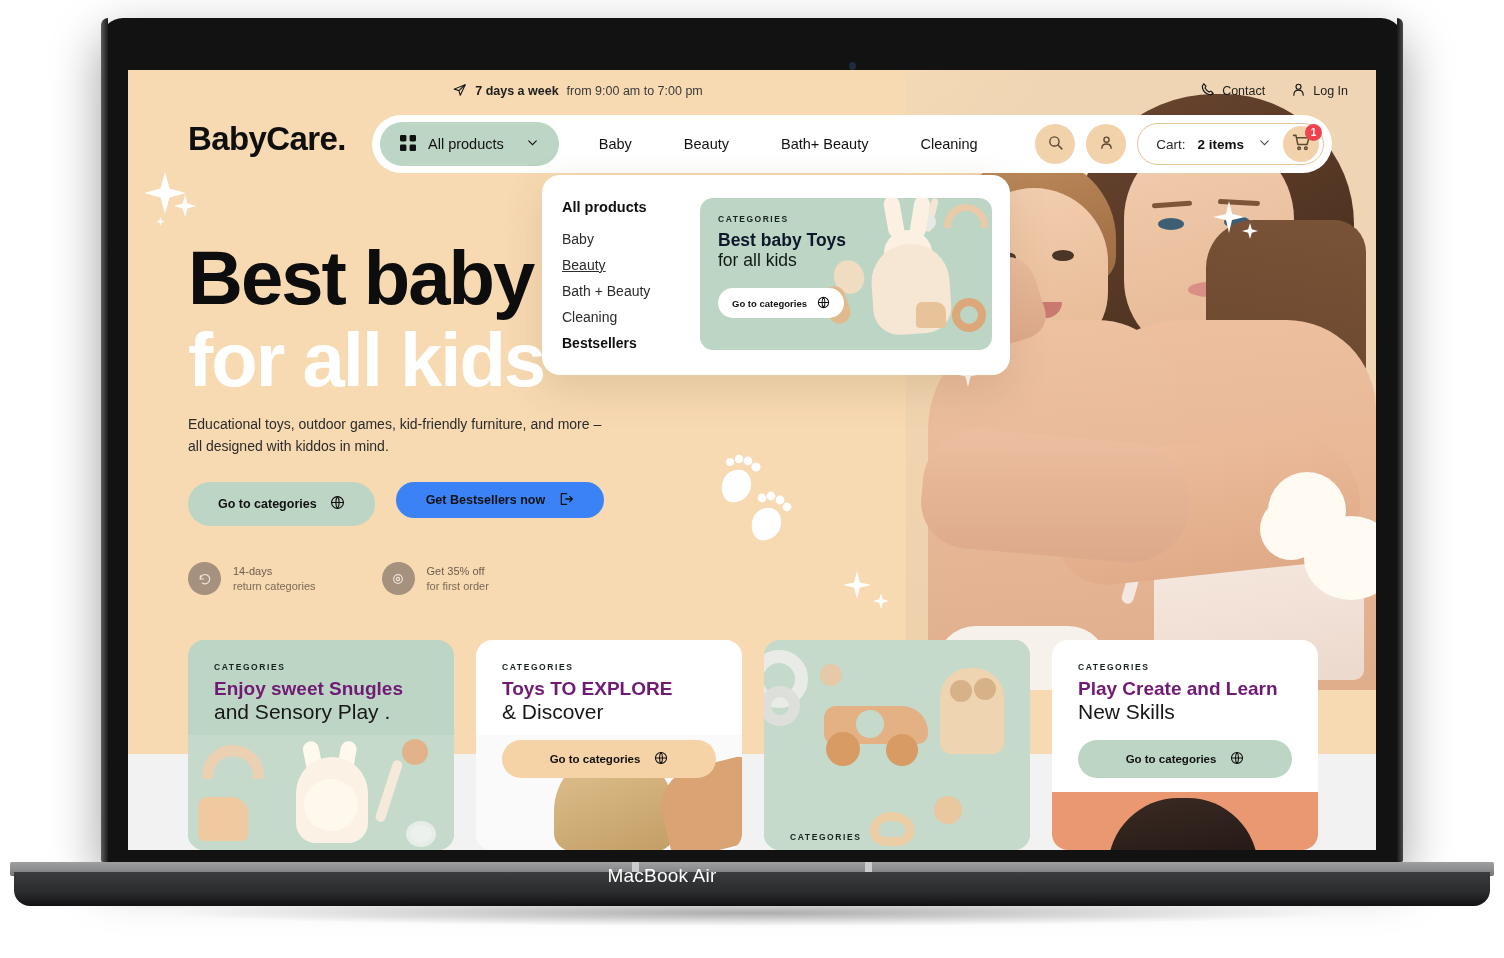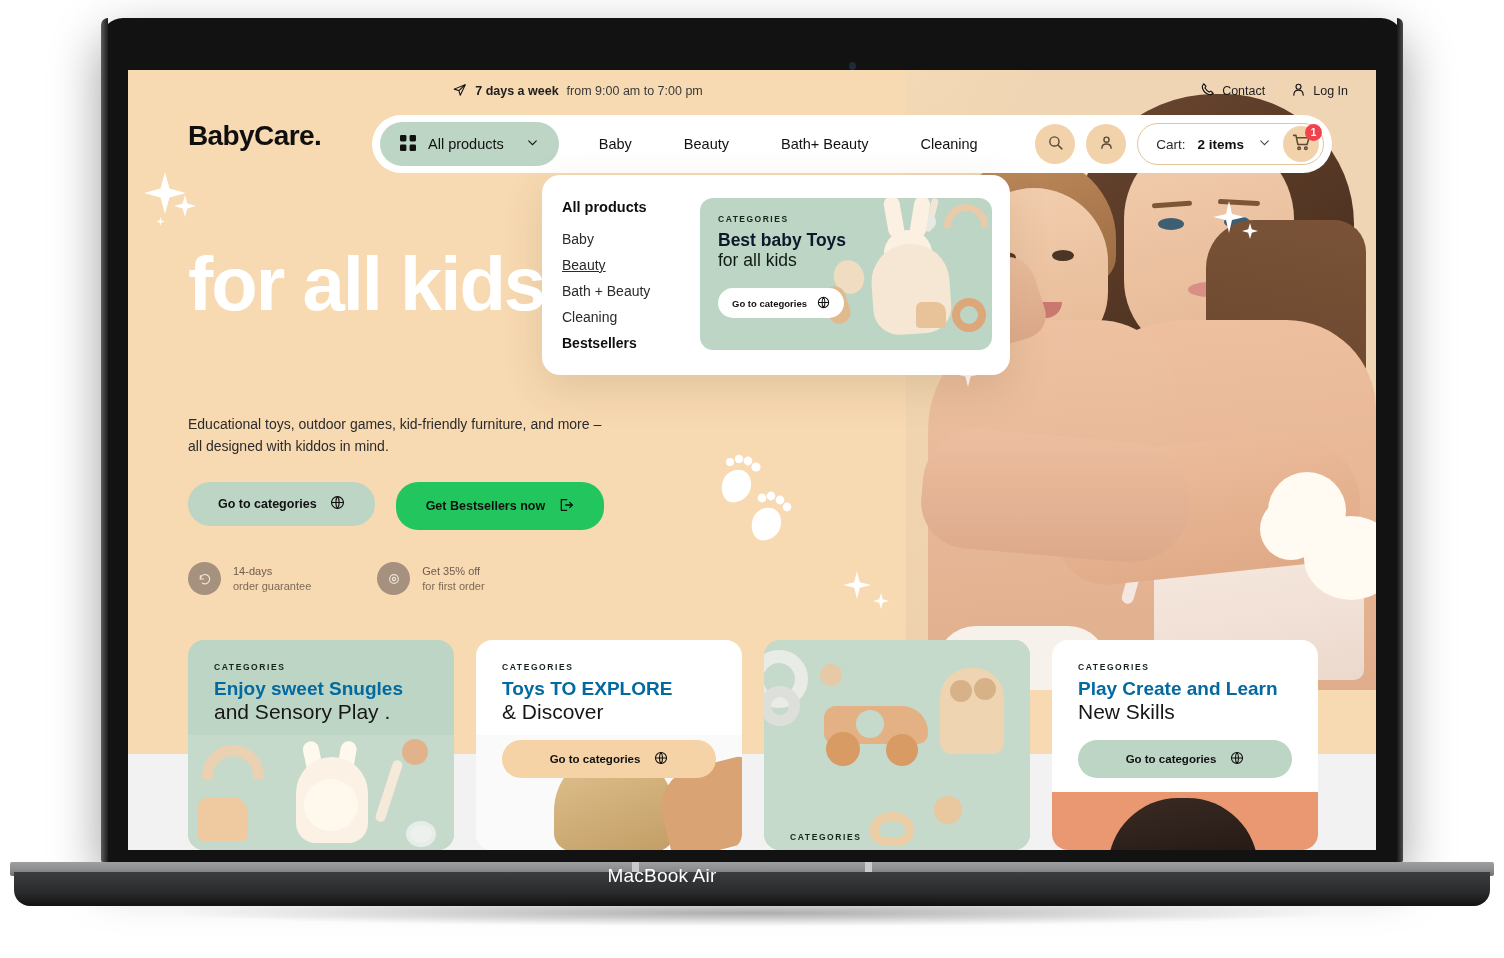--- a/index.html
+++ b/index.html
@@ -214,21 +214,21 @@
   }
   .tr-item{display:flex;align-items:center;gap:7px;cursor:pointer;}
 
   
   .navbar{
     position:absolute; left:0; top:45px; width:1248px; height:60px;
     display:flex; align-items:center;
   }
   .brand{
     position:absolute; left:60px; top:5px;
-    font-size:28px; font-weight:bold; color:#0f0f0f;
+    font-size:33px; font-weight:bold; color:#0f0f0f;
     letter-spacing:-.6px;
   }
   .nav-pill{
     position:absolute; left:244px; top:0;
     width:960px; height:58px;
     background:#ffffff;
     border-radius:29px;
     display:flex; align-items:center;
   }
   .allprod-btn{
@@ -353,21 +353,21 @@
   .hero-ctas{
     position:absolute; left:60px; top:412px;
     display:flex; gap:21px;
   }
   .btn-green{
     height:44px;padding:0 30px;background:#BDD5C4;border-radius:22px;
     display:flex;align-items:center;gap:13px;
     font-size:12.5px;font-weight:bold;color:#111;cursor:pointer;
   }
   .btn-white{
-    height:48px;padding:0 30px;background:#22c55e;border-radius:22px;
+    height:36px;padding:0 30px;background:#3b82f6;border-radius:22px;
     display:flex;align-items:center;gap:13px;
     font-size:12.5px;font-weight:bold;color:#111;cursor:pointer;
   }
 
   .hero-feats{
     position:absolute; left:60px; top:492px;
     display:flex; gap:66px;
   }
   .feat{display:flex;align-items:center;gap:12px;}
   .feat-ic{
@@ -394,21 +394,21 @@
   .card-2{left:348px; background:#ffffff;}
   .card-3{left:636px; background:#BDD5C4;}
   .card-4{left:924px; background:#ffffff;}
 
   .card .c-label{
     position:absolute;left:26px;top:22px;
     font-size:8.5px;font-weight:bold;letter-spacing:1.6px;color:#16231b;
   }
   .card .c-h1{
     position:absolute;left:26px;top:38px;
-    font-size:19px;font-weight:bold;color:#0369a1;line-height:1.18;
+    font-size:19px;font-weight:bold;color:#701a75;line-height:1.18;
   }
   .card .c-h2{
     position:absolute;left:26px;top:60px;
     font-size:21px;color:#171717;line-height:1.18;
   }
   .card .c-btn{
     position:absolute;left:26px;top:100px;
     width:214px;height:38px;border-radius:19px;
     display:flex;align-items:center;justify-content:center;gap:14px;
     font-size:11.5px;font-weight:bold;color:#111;cursor:pointer;
@@ -687,20 +687,21 @@
               <svg width="13" height="13" viewBox="0 0 24 24" fill="none" stroke="#111" stroke-width="1.9">
                   <circle cx="12" cy="12" r="9.5"></circle>
                   <path d="M2.5 12 H21.5 M12 2.5 C15.5 6 15.5 18 12 21.5 M12 2.5 C8.5 6 8.5 18 12 21.5"></path>
                 </svg>
             </span>
           </div>
         </div>
       </div>
 
       <div class="hero-title">
+        <div class="hero-l1">Best baby</div>
         <div class="hero-l2">for all kids</div>
       </div>
       <div class="hero-desc">Educational toys, outdoor games, kid-friendly furniture, and more – all designed with kiddos in mind.</div>
 
       <div class="hero-ctas">
         <div class="btn-green">
           <span>Go to categories</span>
           <span>
             <svg width="15" height="15" viewBox="0 0 24 24" fill="none" stroke="#111" stroke-width="1.9">
                 <circle cx="12" cy="12" r="9.5"></circle>
@@ -723,21 +724,21 @@
       <div class="hero-feats">
         <div class="feat">
           <span class="feat-ic">
             <svg width="16" height="16" viewBox="0 0 24 24" fill="none" stroke="#EDE3D7" stroke-width="1.8" stroke-linecap="round">
                 <path d="M5 12 A7 7 0 1 1 8 18"></path>
                 <path d="M5 7 V12 H10"></path>
               </svg>
           </span>
           <span class="feat-tx">
             <b>14-days</b><br>
-            <span>order guarantee</span>
+            <span>return categories</span>
           </span>
         </div>
         <div class="feat">
           <span class="feat-ic">
             <svg width="16" height="16" viewBox="0 0 24 24" fill="none" stroke="#EDE3D7" stroke-width="1.8">
                 <circle cx="12" cy="12" r="6.5"></circle>
                 <circle cx="12" cy="12" r="2.4"></circle>
               </svg>
           </span>
           <span class="feat-tx">

